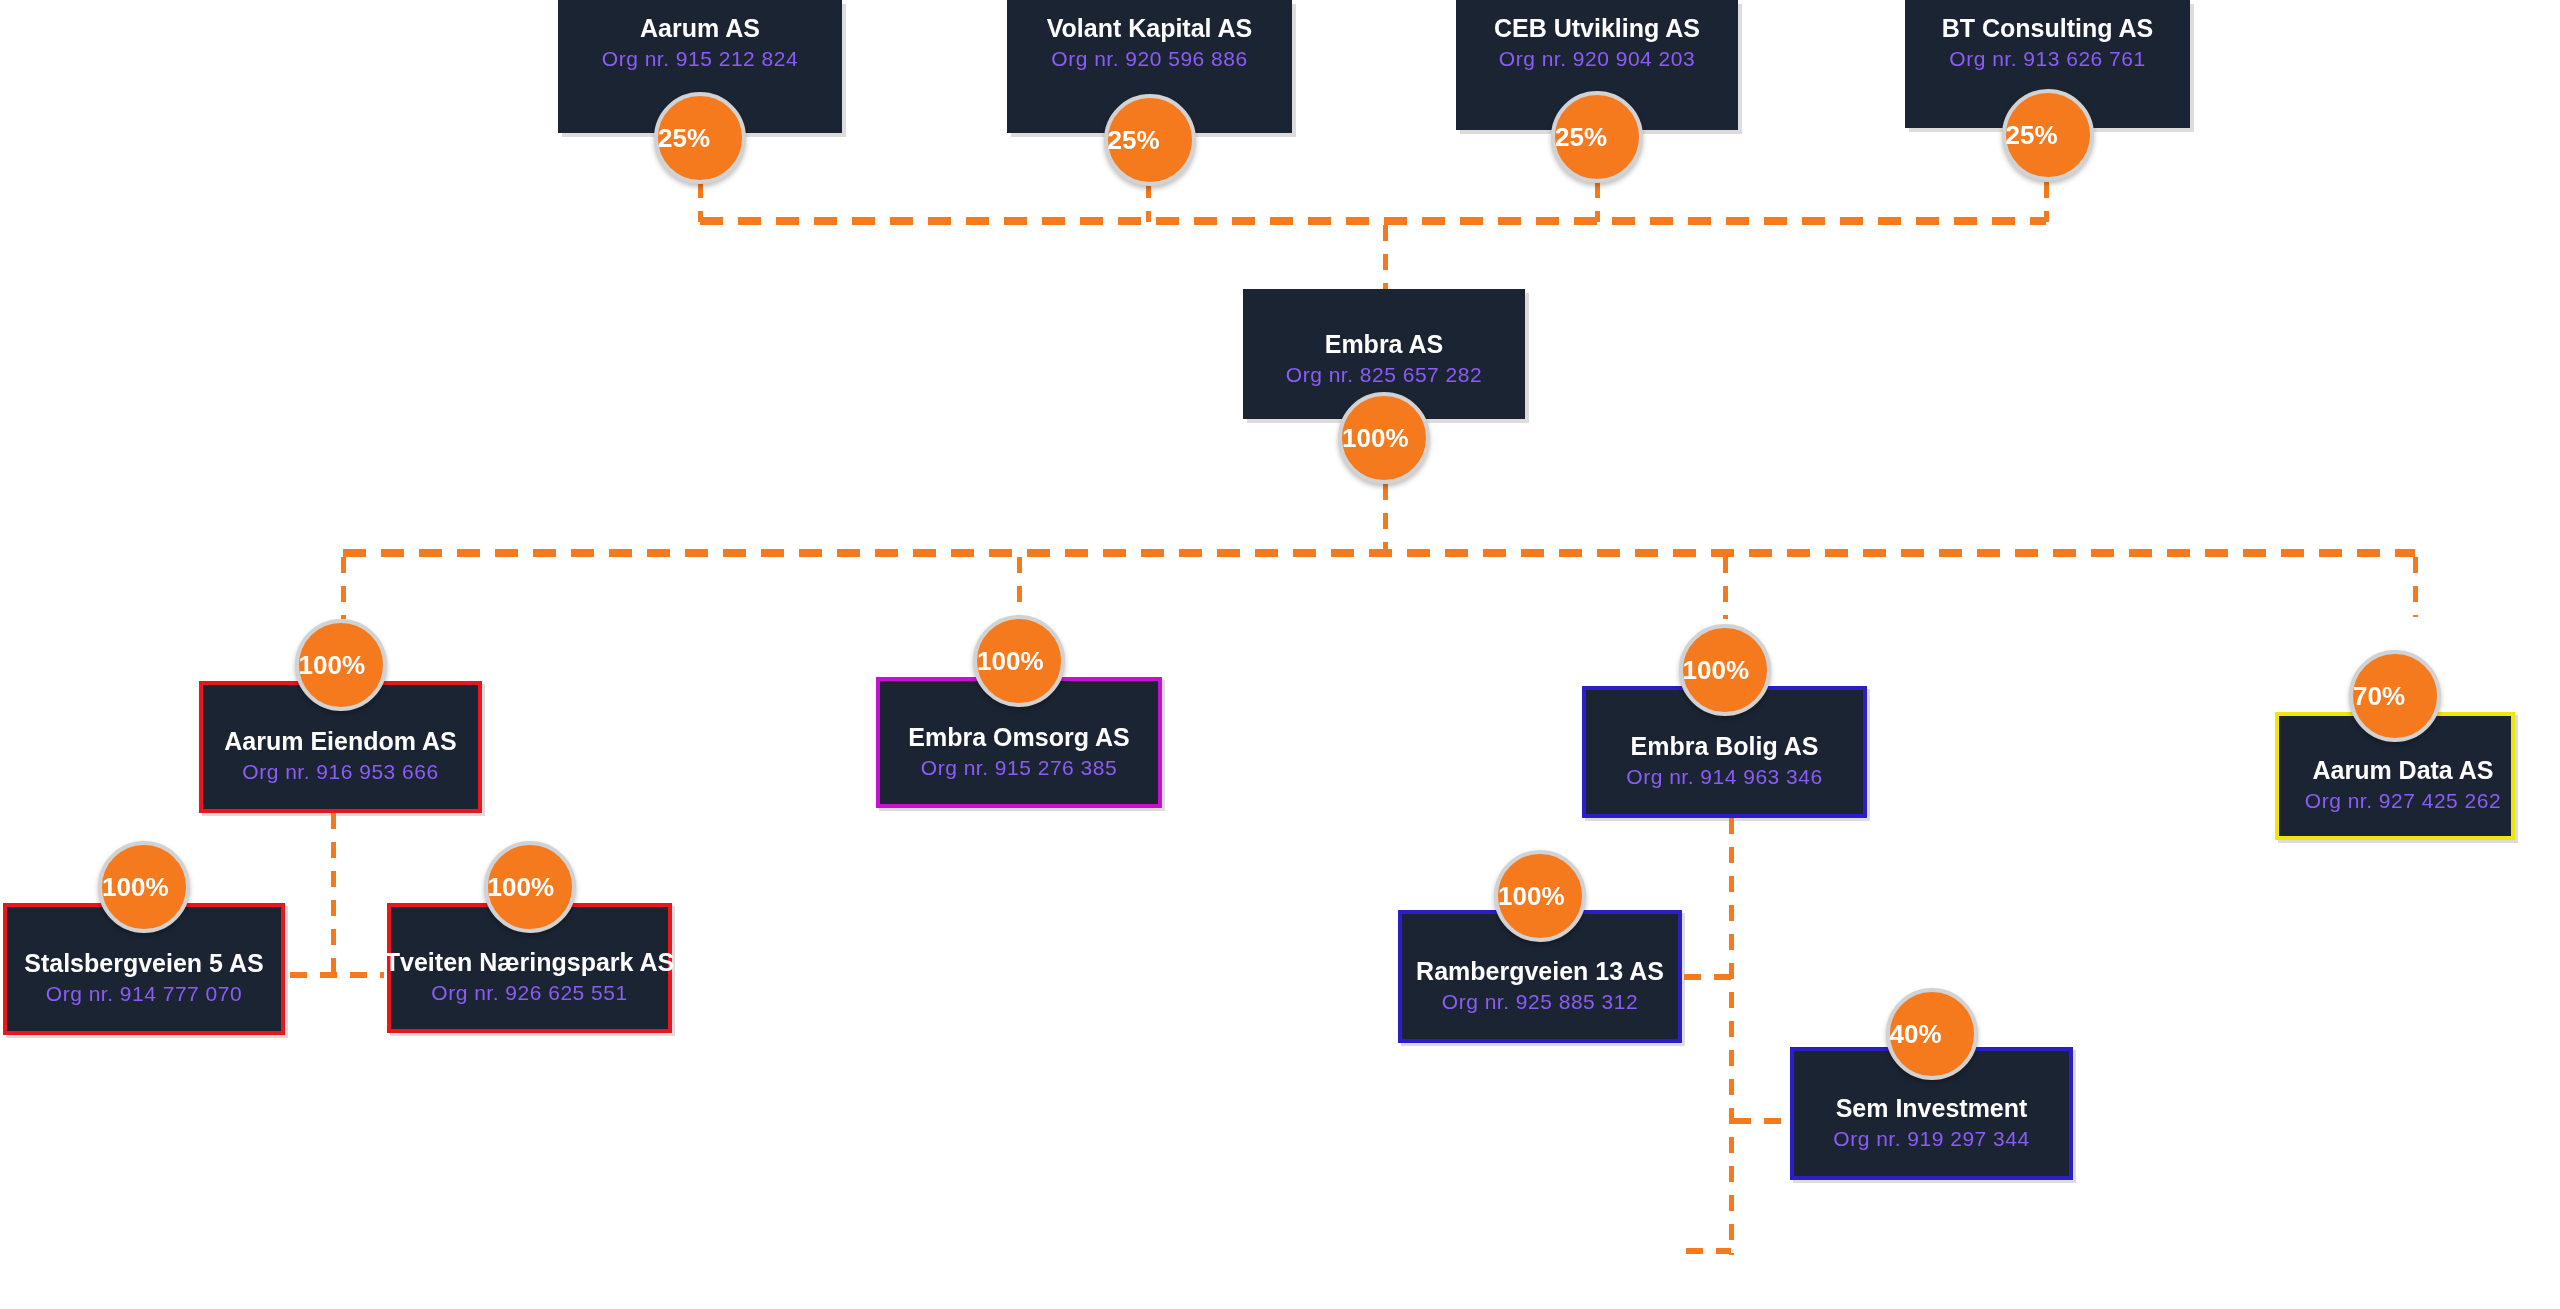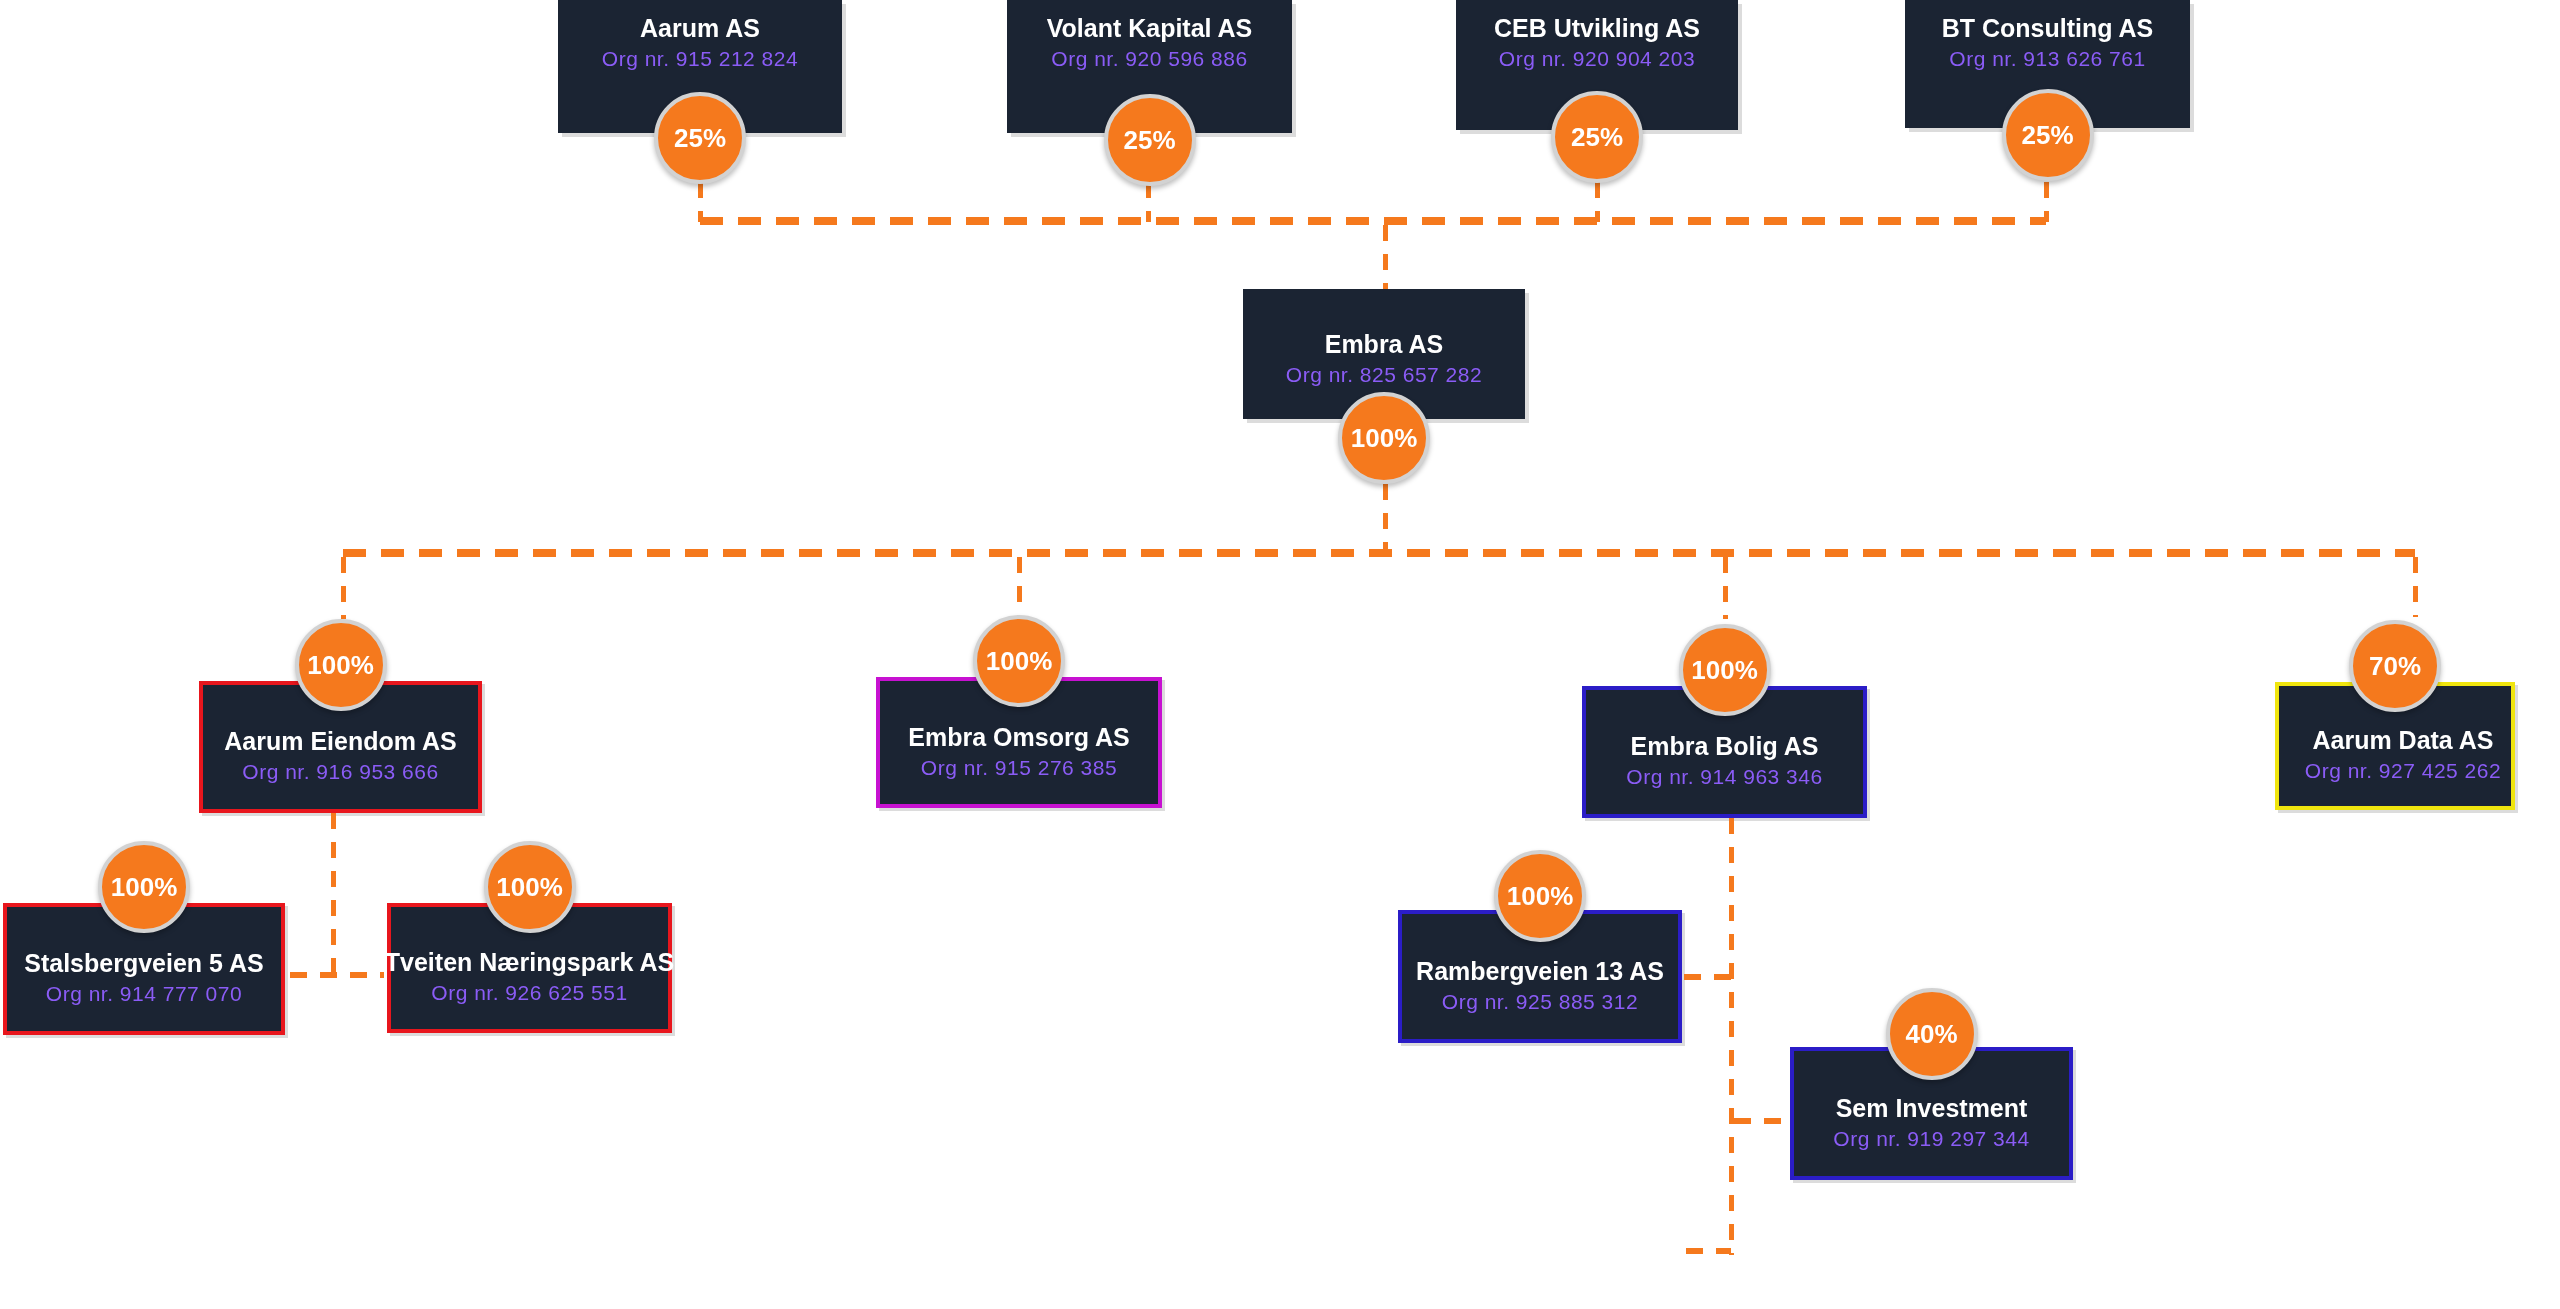--- a/index.html
+++ b/index.html
@@ -19,21 +19,21 @@
     color:#ffffff;font-size:25px;font-weight:bold;line-height:32px;white-space:nowrap;text-align:center;
   }
   .node .org{
     color:#8b5cf6;font-size:21px;font-weight:normal;line-height:30px;
     letter-spacing:.5px;white-space:nowrap;
   }
   .badge{
     position:absolute;left:50%;margin-left:-46px;width:84px;height:84px;
     border-radius:50%;background:var(--badge-bg,#f5791d);
     border:4px solid var(--badge-ring,#d2d2d2);
-    display:flex;align-items:center;justify-content:center;
+    display:flex;align-items:center;
     box-shadow:0 3px 5px rgba(0,0,0,0.25);z-index:3;
   }
   .badge span{color:#fff;font-size:26px;font-weight:bold;}
   .conn{position:absolute;z-index:1;}
   .conn.h-main{height:8px;background:repeating-linear-gradient(to right,var(--conn,#f5791d) 0 23px,transparent 23px 38px);}
   .conn.h-small{height:6px;background:repeating-linear-gradient(to right,var(--conn,#f5791d) 0 17px,transparent 17px 30px);}
   .conn.v{width:5px;background:repeating-linear-gradient(to bottom,var(--conn,#f5791d) 0 16px,transparent 16px 29px);}
 </style>
 </head>
 <body>
@@ -107,21 +107,21 @@
       <div class="title">Embra Omsorg AS</div>
       <div class="org">Org nr. 915 276 385</div>
     </div>
     <div class="node badge-top" style="left: 1582px; top: 686px; width: 285px; height: 132px; border: 4px solid rgb(43, 29, 199); box-shadow: rgb(220, 220, 220) 3px 3px 0px 0px;">
       <div class="badge" style="top: -66px;">
         <span>100%</span>
       </div>
       <div class="title">Embra Bolig AS</div>
       <div class="org">Org nr. 914 963 346</div>
     </div>
-    <div class="node badge-top" style="left: 2275px; top: 682px; width: 240px; height: 128px; border: 4px solid rgb(240, 229, 14); box-shadow: rgb(220, 220, 220) 3px 3px 0px 0px; padding-left: 16px;">
+    <div class="node badge-top" style="left: 2275px; top: 712px; width: 240px; height: 128px; border: 4px solid rgb(240, 229, 14); box-shadow: rgb(220, 220, 220) 3px 3px 0px 0px; padding-left: 16px;">
       <div class="badge" style="top: -66px;">
         <span>70%</span>
       </div>
       <div class="title">Aarum Data AS</div>
       <div class="org">Org nr. 927 425 262</div>
     </div>
     <div class="node badge-top" style="left: 3px; top: 903px; width: 282px; height: 132px; border: 4px solid rgb(232, 22, 29); box-shadow: rgb(220, 220, 220) 3px 3px 0px 0px;">
       <div class="badge" style="top: -66px;">
         <span>100%</span>
       </div>

